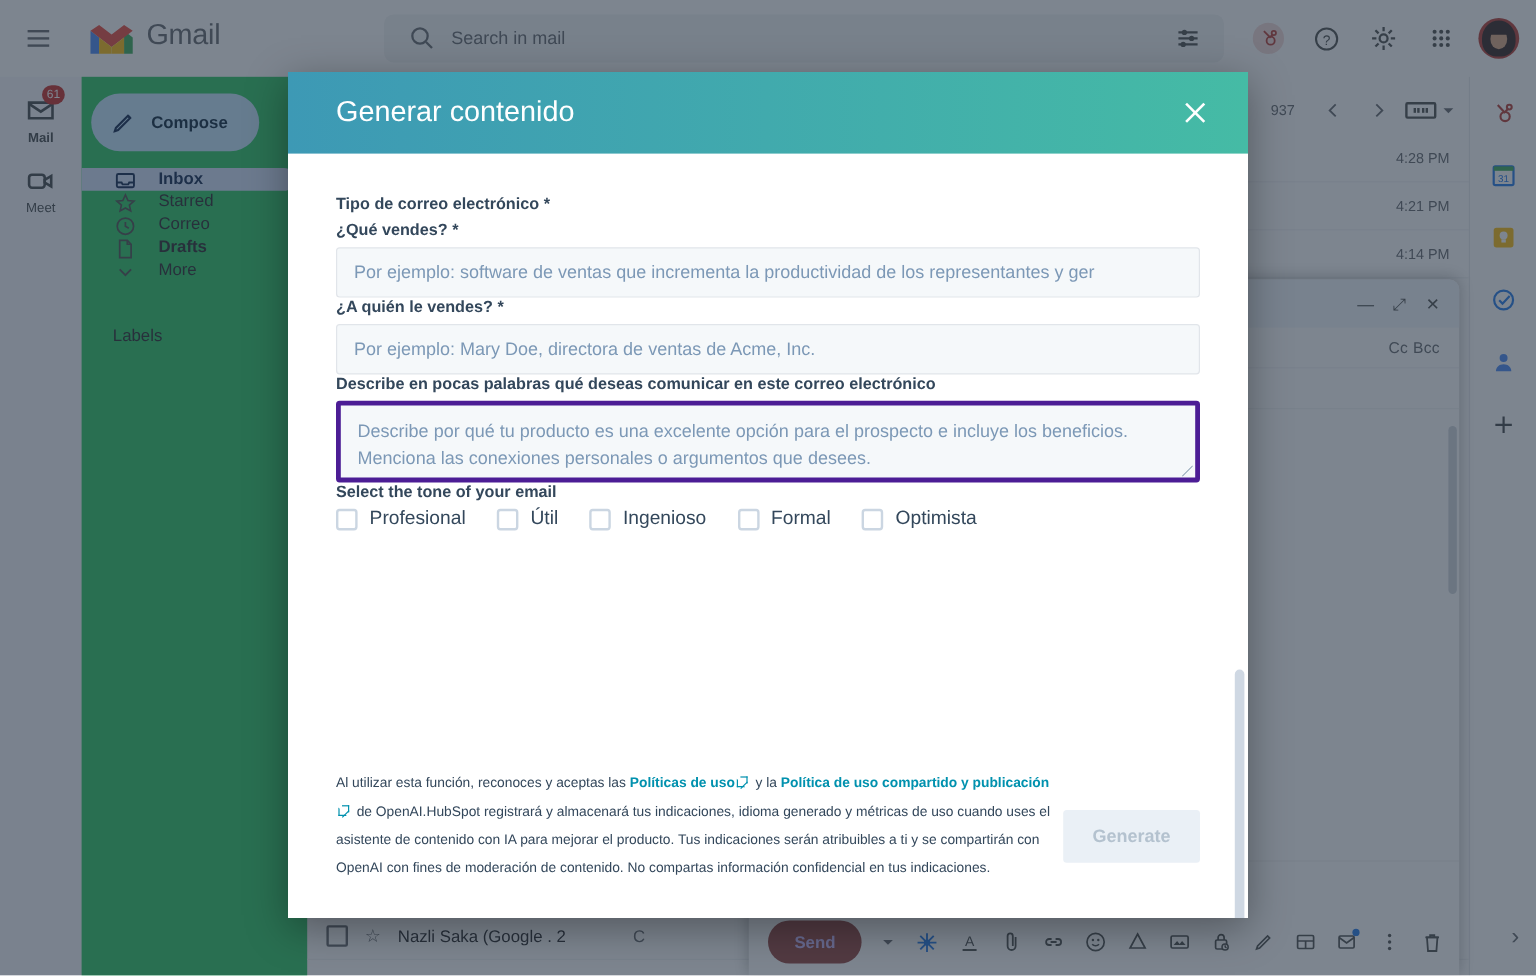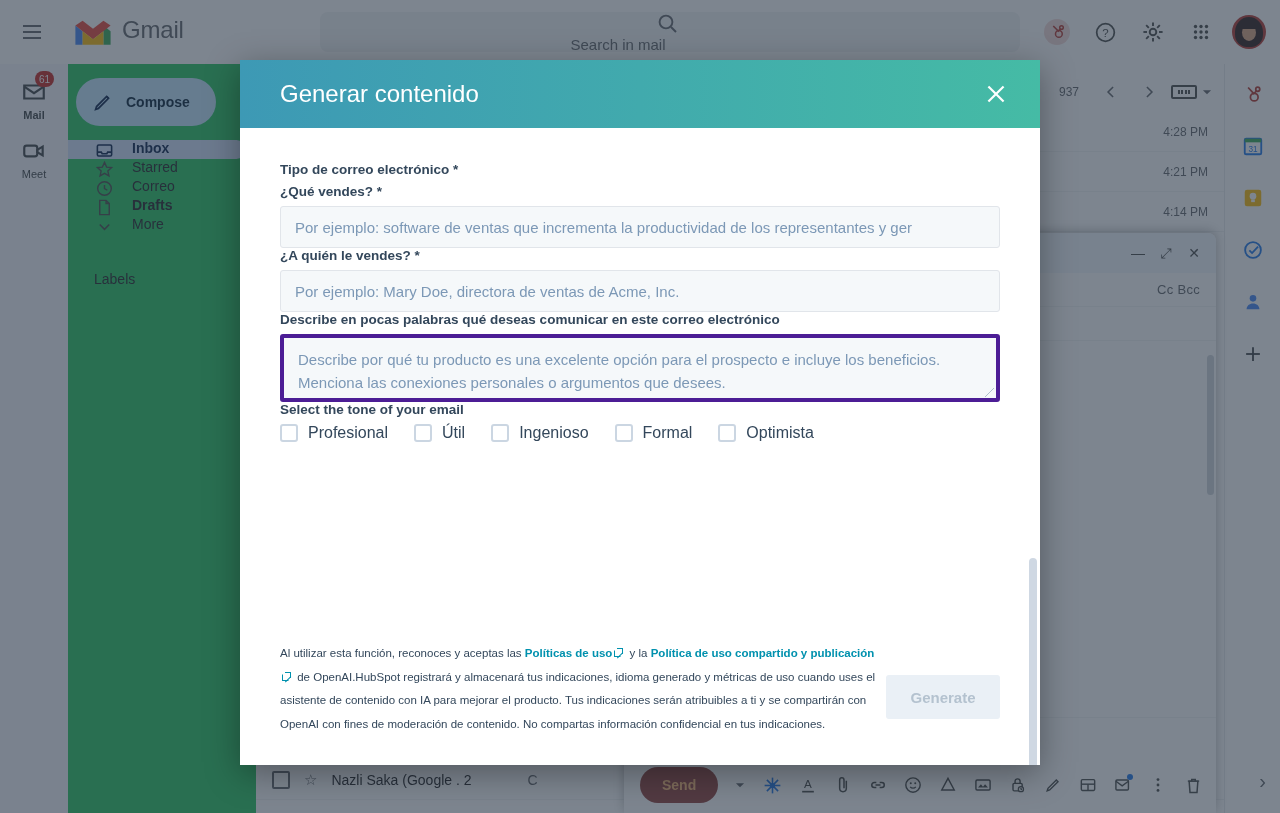--- a/index.html
+++ b/index.html
@@ -17,21 +17,21 @@
   
   .topbar { position: absolute; left: 0; top: 0; width: 1280px; height: 64px; display: flex; align-items: center; }
   .hamburger { width: 48px; height: 48px; margin-left: 8px; display: flex; flex-direction: column;
     justify-content: center; align-items: center; gap: 4px; border-radius: 50%; }
   .hamburger span { display: block; width: 18px; height: 2px; background: #5f6368; }
   .gmail-logo { display: flex; align-items: flex-start; gap: 8px; margin-left: 16px; }
   .m-glyph { width: 42px; height: 32px; }
   .gmail-word { font-size: 24px; color: #5f6368; letter-spacing: -.2px; }
 
   .searchwrap { position: absolute; left: 320px; top: 12px; width: 700px; height: 40px;
-    background: #f1f3f4; border-radius: 8px; display: flex; align-items: center; padding: 0 12px; flex-direction: column; }
+    background: #f1f3f4; border-radius: 8px; display: flex; align-items: center; padding: 0 12px; }
   .search-ico { width: 24px; height: 24px; margin: 0 12px 0 8px; flex: 0 0 auto; }
   .search-input { flex: 1; font-size: 15px; color: #5f6368; background: transparent; border: none; outline: none;
     font-family: inherit; }
   .search-input::placeholder { color: #5f6368; }
   .opts-ico { width: 24px; height: 24px; margin-right: 6px; }
 
   .topright { position: absolute; right: 14px; top: 0; height: 64px; display: flex; align-items: center; gap: 14px; }
   .tr-btn { width: 34px; height: 34px; display: flex; align-items: center; justify-content: center; border-radius: 50%; }
   .hs-sprocket { width: 26px; height: 26px; border-radius: 50%; background: #c0392b33; display: flex;
     align-items: center; justify-content: center; }
@@ -107,21 +107,21 @@
   .cw-field .ccbcc { margin-left: auto; letter-spacing: .3px; }
   .cw-body { flex: 1; padding: 12px 16px; font-size: 13px; color: #202124; line-height: 1.6; overflow: hidden;
     position: relative; }
   .cw-track-row { display: flex; align-items: center; gap: 8px; font-size: 12px; color: #3c4043; margin-top: 6px; }
   .cw-chk { width: 15px; height: 15px; border: 2px solid #1a73e8; border-radius: 2px; display: flex;
     align-items: center; justify-content: center; color: #1a73e8; font-size: 11px; }
   .fmt-row { height: 40px; border-top: 1px solid #f1f3f4; display: flex; align-items: center; gap: 12px;
     padding: 0 16px; }
   .fmt-ico { width: 22px; height: 22px; display: flex; align-items: center; justify-content: center; }
   .send-row { height: 56px; display: flex; align-items: center; gap: 15px; padding: 0 16px; }
-  .send-btn { height: 36px; padding: 0 22px; border-radius: 18px; background: #8f3a36; color: #fdba74;
+  .send-btn { height: 36px; padding: 0 22px; border-radius: 18px; background: #8f3a36; color: #c4b5fd;
     font-size: 14px; font-weight: bold; display: flex; align-items: center; }
   .send-caret { width: 22px; height: 36px; display: flex; align-items: center; justify-content: center;
     color: #5f6368; }
   .tb-ico { width: 24px; height: 24px; display: flex; align-items: center; justify-content: center; position: relative; }
   .tb-dot { position: absolute; right: 0; top: 1px; width: 6px; height: 6px; border-radius: 50%; background: #1a73e8; }
   .trash { margin-left: auto; }
 
   
   .scrim { position: absolute; inset: 0; background: rgba(45,58,74,.62); }
 

